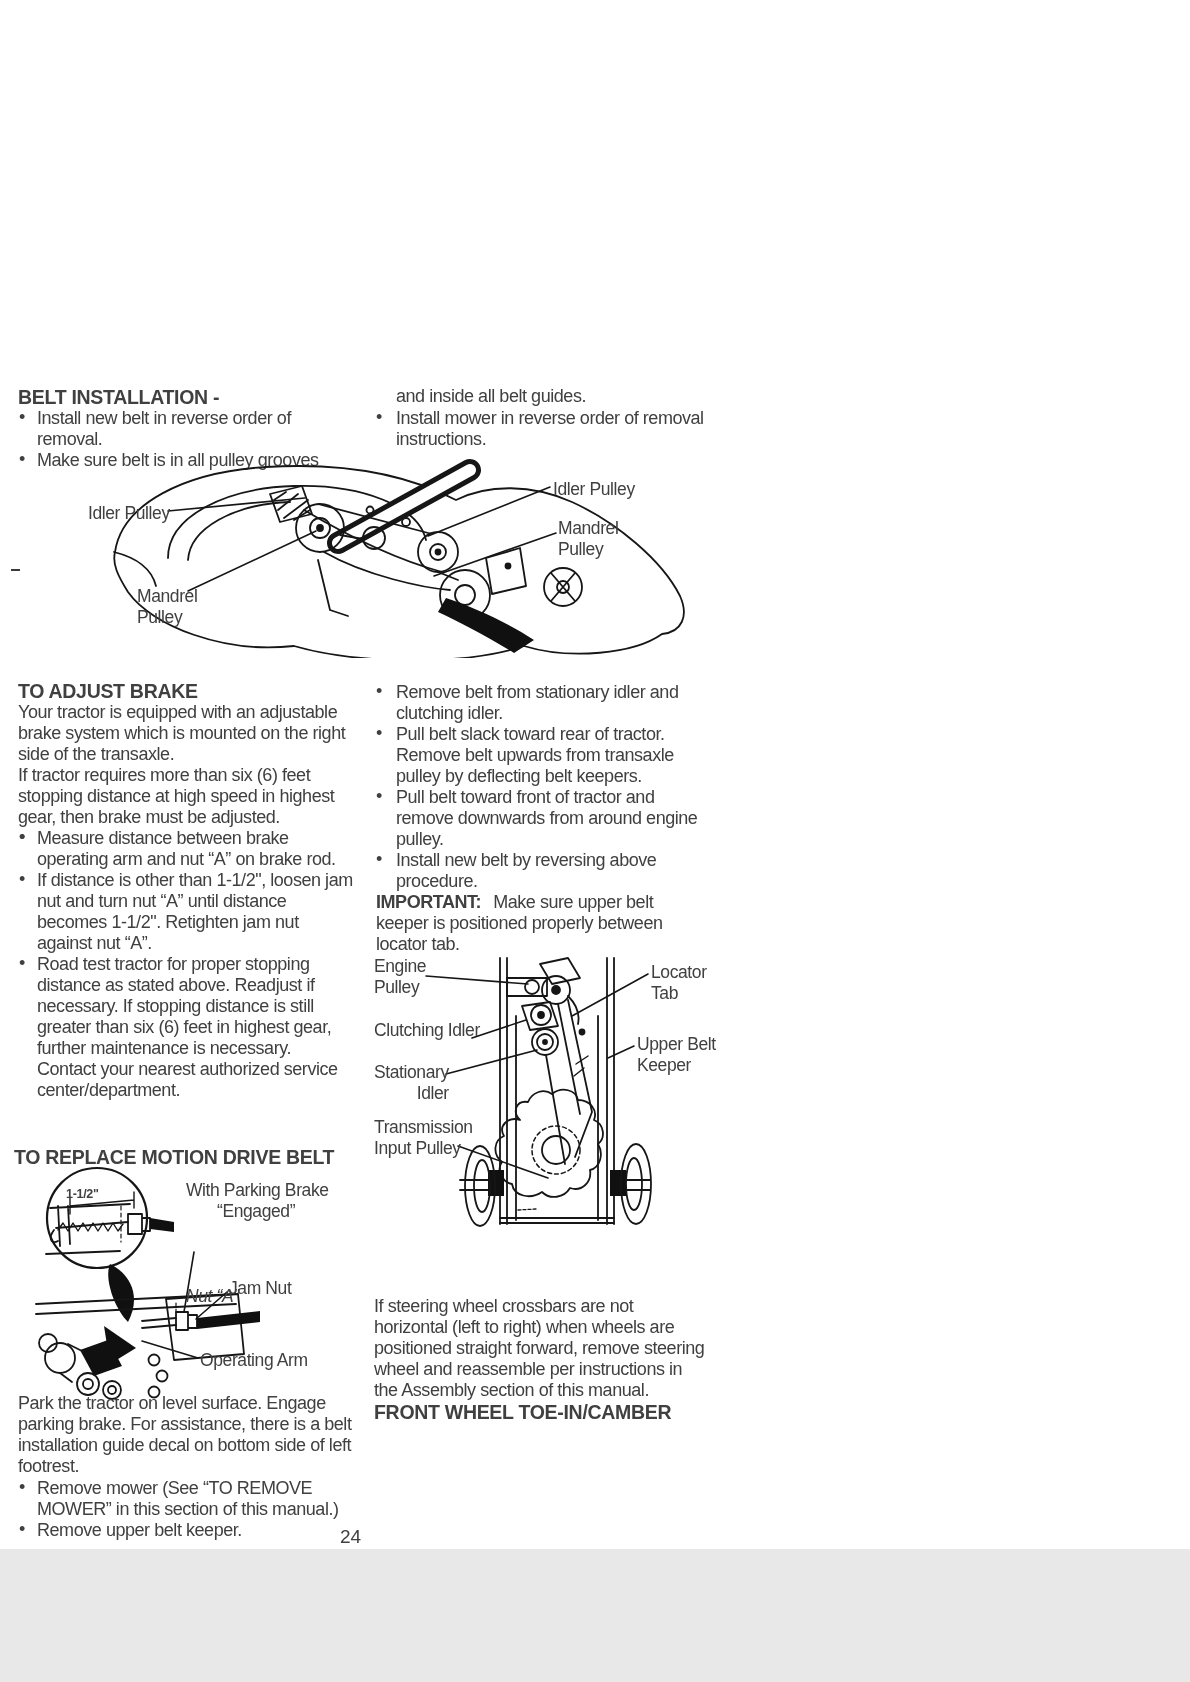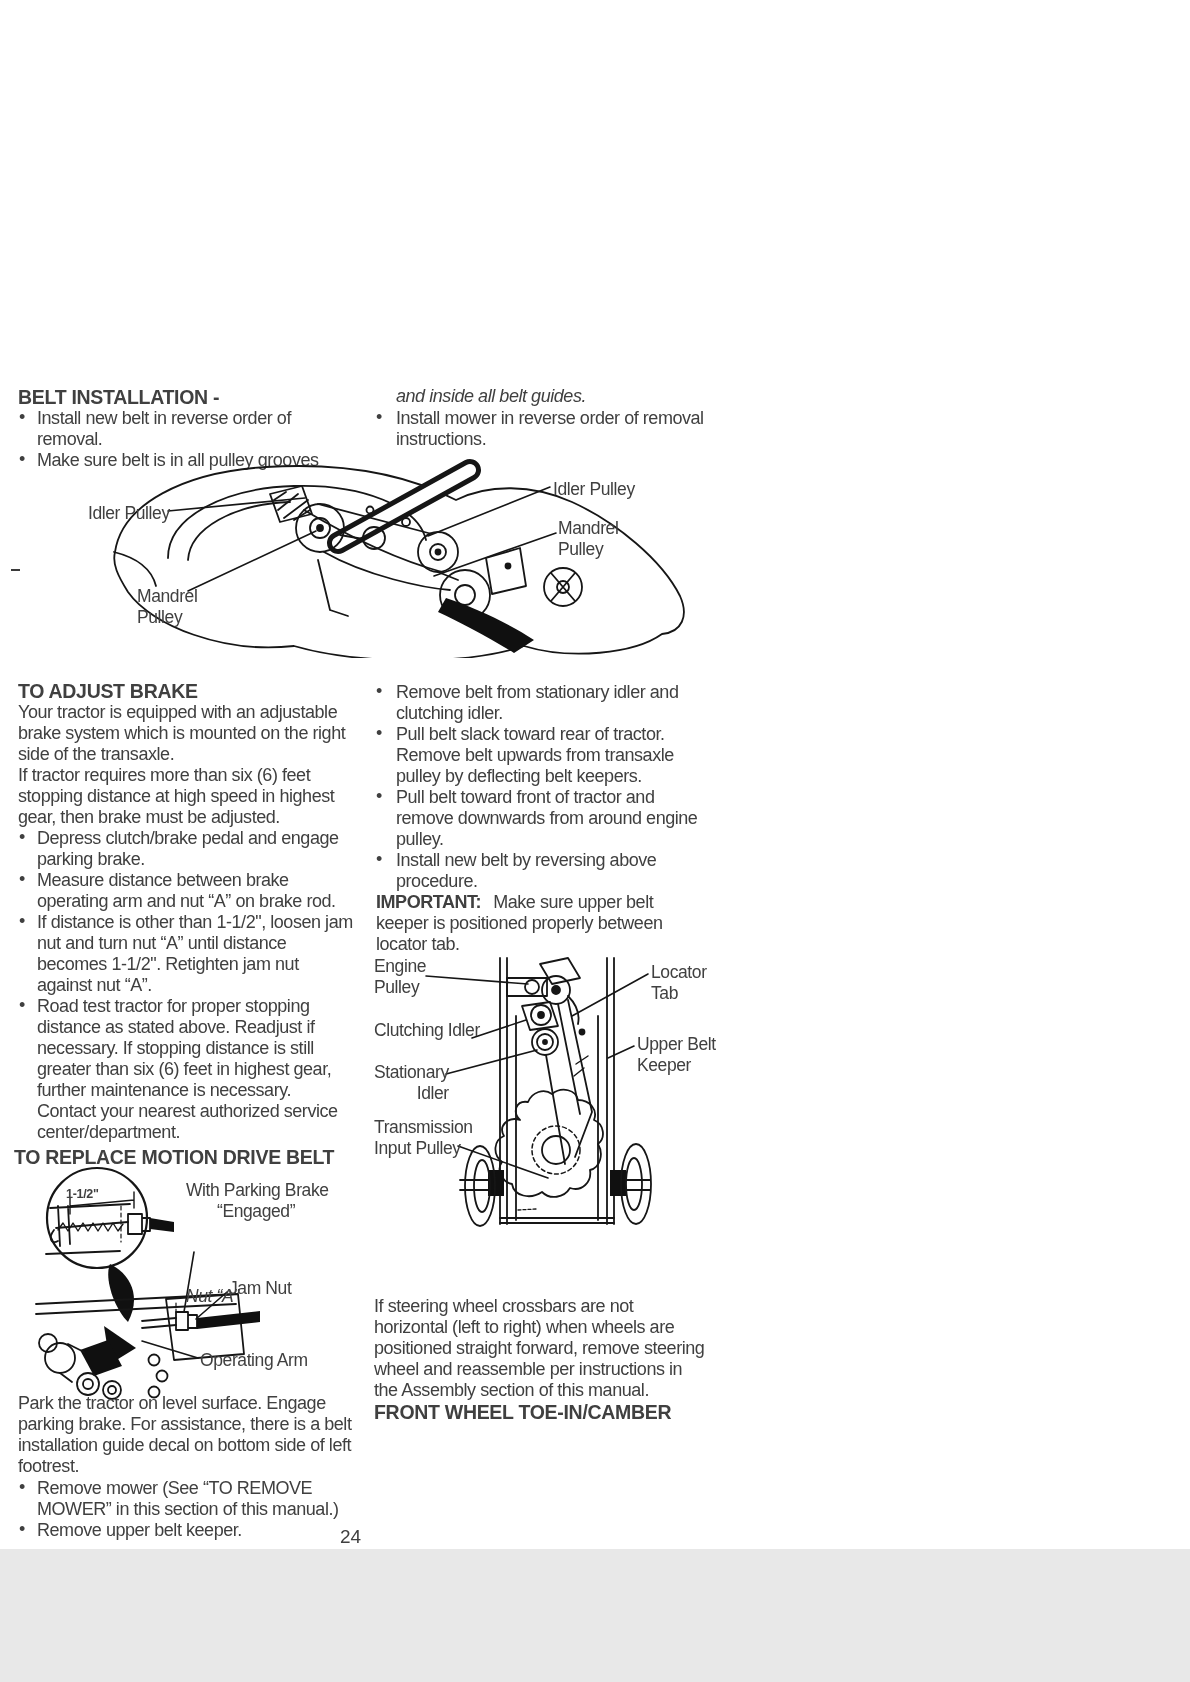--- a/index.html
+++ b/index.html
@@ -30,21 +30,21 @@
     <div class="li">
       <span class="dot">•</span>
       <span>Install new belt in reverse order of removal.</span>
     </div>
     <div class="li">
       <span class="dot">•</span>
       <span>Make sure belt is in all pulley grooves</span>
     </div>
   </div>
 
-  <div class="abs body-text" style="left:396px;top:386px;width:320px;font-style:italic;">and inside all belt guides.</div>
+  <div class="abs body-text" style="left:396px;top:386px;width:320px;">and inside all belt guides.</div>
 
   <div class="abs body-text col-r" style="left:375px;top:408px;width:330px;">
     <div class="li">
       <span class="dot">•</span>
       <span>Install mower in reverse order of removal instructions.</span>
     </div>
   </div>
 
   <svg class="abs" style="left:18px;top:440px;" width="700" height="218" viewBox="0 0 700 218">
     <g fill="none" stroke="#161616" stroke-width="1.8" stroke-linejoin="round" stroke-linecap="round">
@@ -109,21 +109,20 @@
   </div>
   <div class="abs artifact" style="left:11px;top:569px;width:9px;height:2px;"></div>
 
   <div class="abs h1" style="left:18px;top:680px;">TO ADJUST BRAKE</div>
 
   <div class="abs body-text" style="left:18px;top:702px;width:336px;">
     <div>Your tractor is equipped with an adjustable brake system which is mounted on the right side of the transaxle.</div>
     <div>If tractor requires more than six (6) feet stopping distance at high speed in highest gear, then brake must be adjusted.</div>
     <div class="li">
       <span class="dot">•</span>
-      <span>Depress clutch/brake pedal and engage parking brake.</span>
     </div>
     <div class="li">
       <span class="dot">•</span>
       <span>Measure distance between brake operating arm and nut “A” on brake rod.</span>
     </div>
     <div class="li">
       <span class="dot">•</span>
       <span>If distance is other than 1-1/2", loosen jam nut and turn nut “A” until distance becomes 1-1/2".  Retighten jam nut against nut “A”.</span>
     </div>
     <div class="li">

